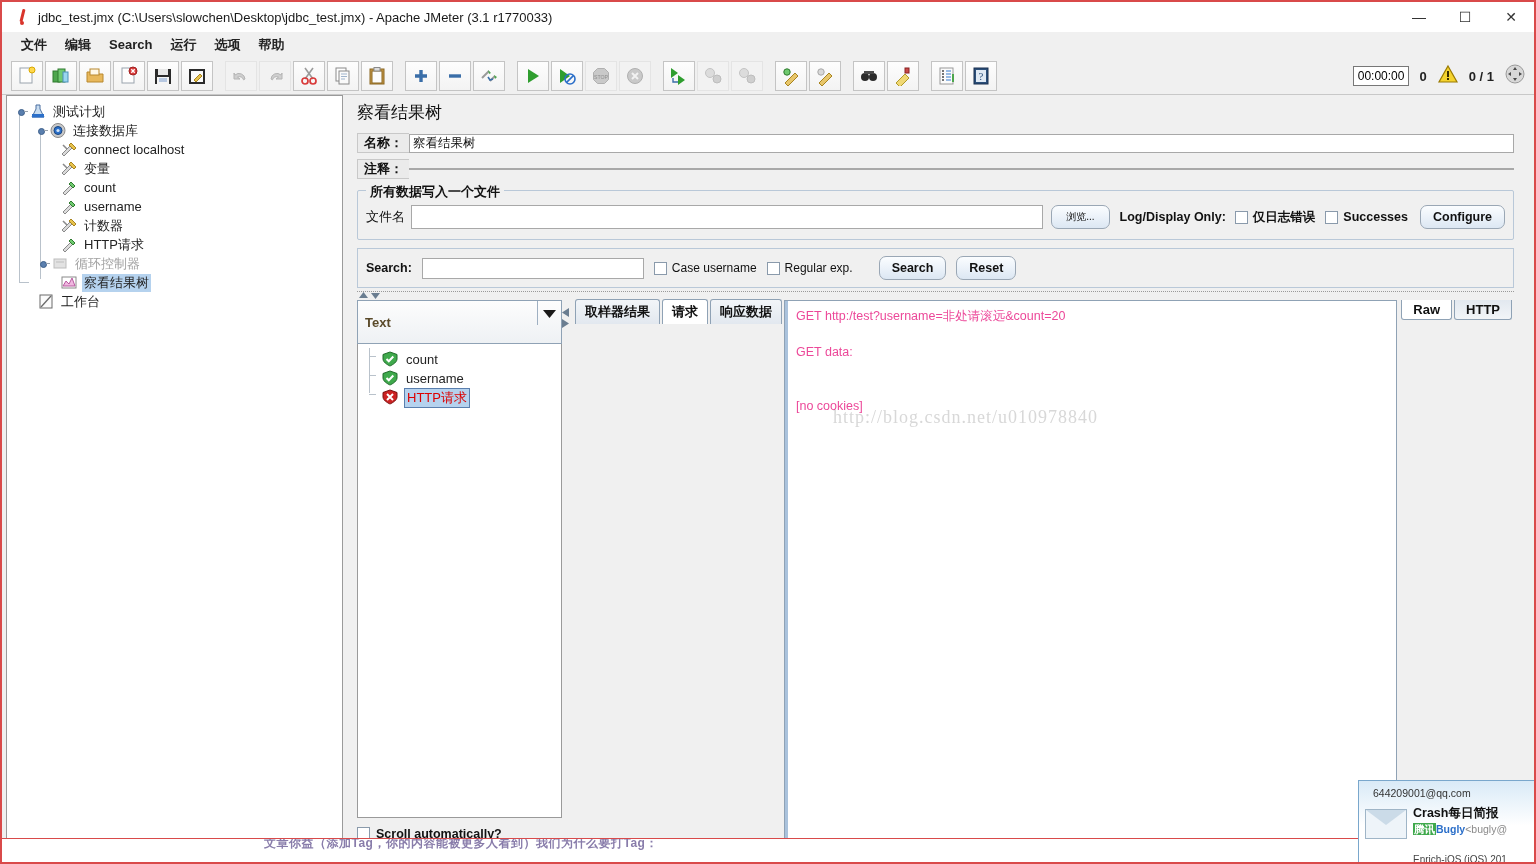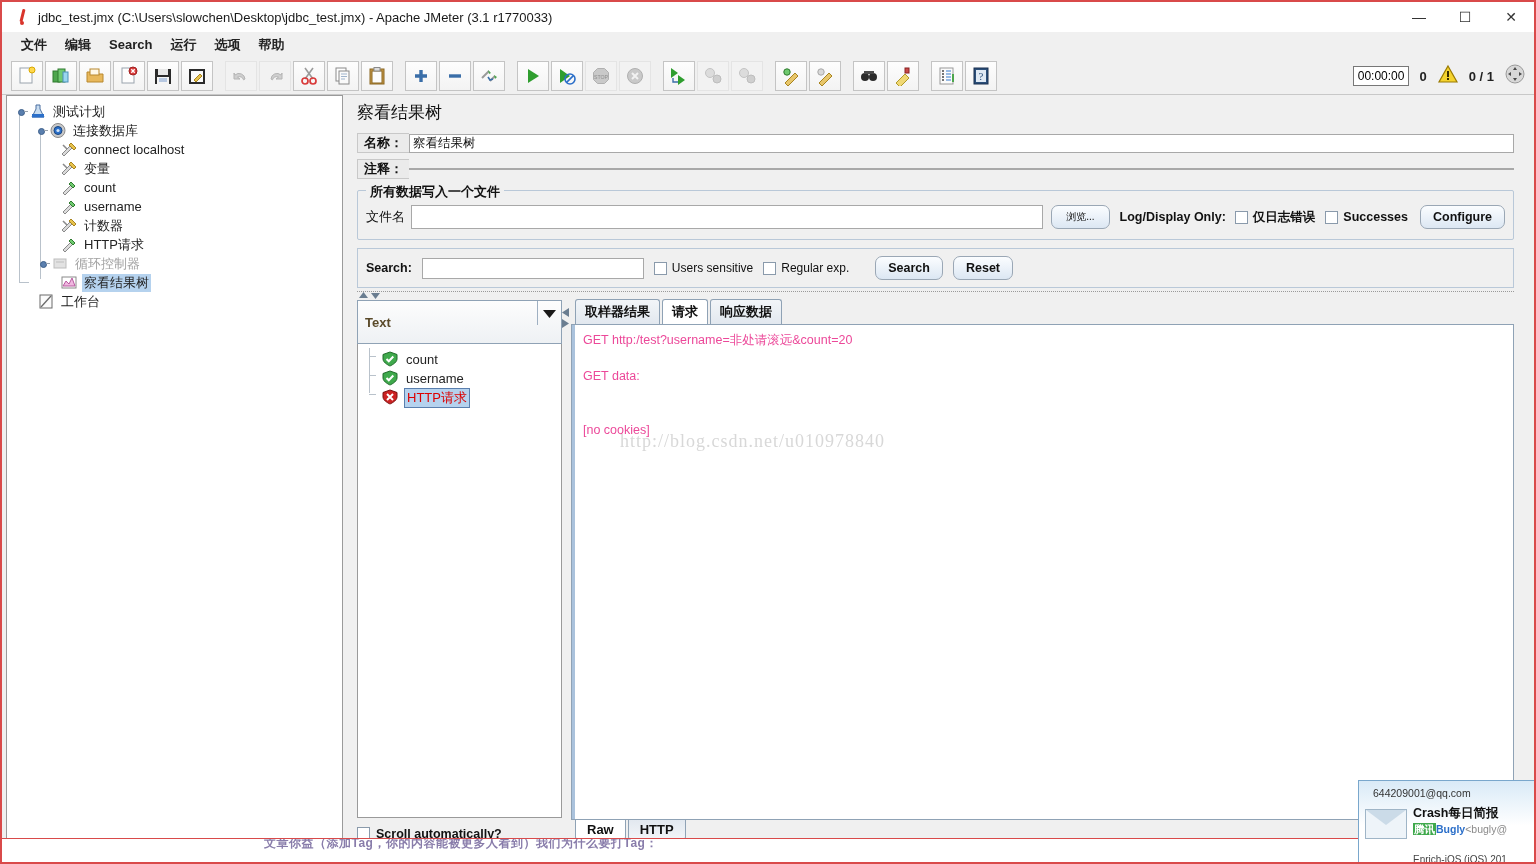--- a/index.html
+++ b/index.html
@@ -227,21 +227,21 @@
   }
   .scroll-auto {
     height: 26px; display: flex; align-items: center; gap: 6px; padding-top: 5px;
   }
   .vsplit {
     width: 9px; background: #f0f0f0; position: relative;
   }
   .vsplit .ar { position: absolute; left: 0px; display: flex; flex-direction: column; gap: 2px; }
 
   .right-results {
-    flex: 1; display: flex; flex-direction: column; background: #f0f0f0;
+    flex: 1; display: flex; flex-direction: row; background: #f0f0f0;
   }
   .tabs {
     display: flex; align-items: flex-end; height: 24px; padding-left: 4px;
   }
   .tab {
     border: 1px solid #8fa2b5; border-bottom: none;
     background: linear-gradient(#f2f5f8,#e2e8ef);
     font-size: 13px; font-weight: bold; color: #111;
     padding: 3px 9px 3px 9px; margin-right: 2px; cursor: default;
     border-radius: 3px 3px 0 0;
@@ -725,21 +725,21 @@
         <div style="width:12px;"></div>
         <div class="btn">Configure</div>
       </div>
     </div>
 
     <div class="search-bar">
       <div class="search-label">Search:</div>
       <div class="search-input"></div>
       <div class="chk-wrap">
         <span class="chk"></span>
-        <span style="font-size:12px;color:#111;">Users sensitive</span>
+        <span style="font-size:12px;color:#111;">Case username</span>
       </div>
       <div class="chk-wrap">
         <span class="chk"></span>
         <span style="font-size:12px;color:#111;">Regular exp.</span>
       </div>
       <div style="width:6px;"></div>
       <div class="btn">Search</div>
       <div class="btn">Reset</div>
     </div>
 

